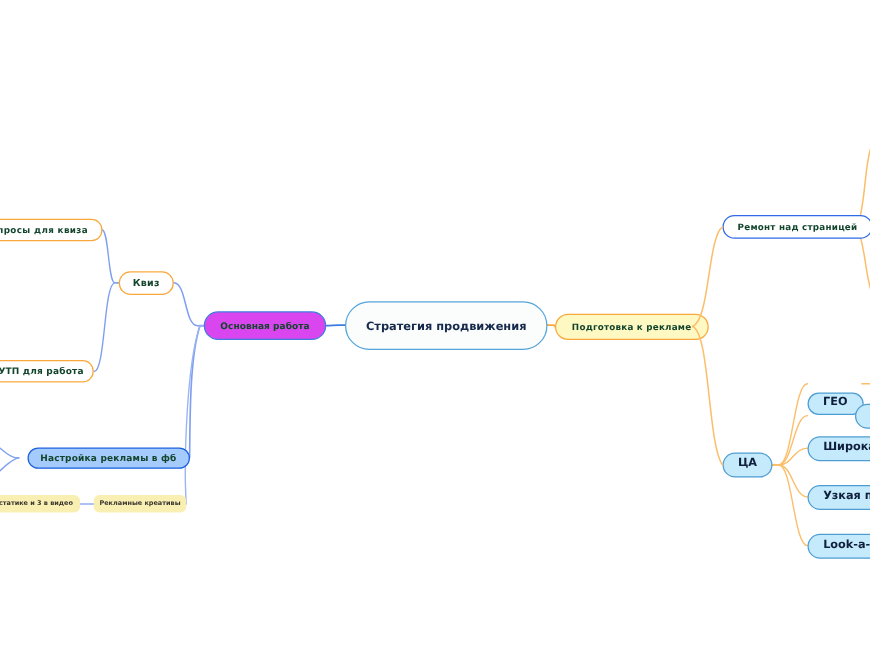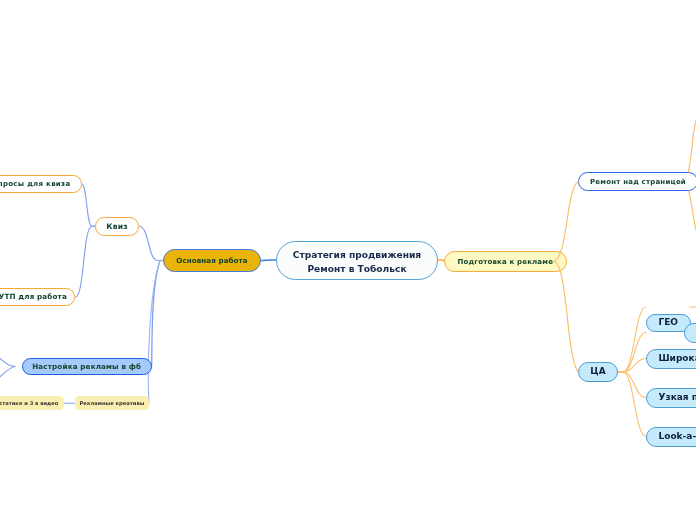--- a/index.html
+++ b/index.html
@@ -39,24 +39,23 @@
       <path d="M 686 181.5 C 696 182, 698 176, 706 176" fill="none" stroke="#fbbe6a" stroke-width="1.2" stroke-linecap="round"></path>
       <path d="M 689.5 307 C 700.75 307, 700.75 307, 712 307" fill="none" stroke="#fbbe6a" stroke-width="1.1" stroke-linecap="round"></path>
       <path d="M 690.3 332.5 C 701.15 332.5, 701.15 332.5, 712 332.5" fill="none" stroke="#fbbe6a" stroke-width="1.1" stroke-linecap="round"></path>
       <path d="M 15 366.25 C 4 368, -14 340, -40 330" fill="none" stroke="#7e9ff0" stroke-width="1.1" stroke-linecap="round"></path>
       <path d="M 15 366.25 C 4 368, -14 396, -40 406" fill="none" stroke="#7e9ff0" stroke-width="1.1" stroke-linecap="round"></path>
     </svg>
   <div id="nodelayer">
       <div class="node" style="left: 276px; top: 240.5px; width: 162px; height: 39px; background: rgb(250, 253, 251); border: 1.8px solid rgb(85, 165, 219); border-radius: 19.5px; color: rgb(23, 41, 76); font-size: 9.1px; letter-spacing: 0px; padding-top: 5px;">
         <div>
           <span>Стратегия продвижения</span>
-          <span>Ремонт в Тобольск</span>
         </div>
       </div>
-      <div class="node" style="left: 163px; top: 249px; width: 98px; height: 23px; background: #eab308; border: 1.5px solid rgb(63, 124, 224); border-radius: 11.5px; color: rgb(19, 69, 45); font-size: 7.2px; letter-spacing: 0.05px; padding-top: 1px; align-items: center;">
+      <div class="node" style="left: 163px; top: 249px; width: 98px; height: 23px; background: #d946ef; border: 1.5px solid rgb(63, 124, 224); border-radius: 11.5px; color: rgb(19, 69, 45); font-size: 7.2px; letter-spacing: 0.05px; padding-top: 1px; align-items: center;">
         <span>Основная работа</span>
       </div>
       <div class="node" style="left: 444px; top: 250.5px; width: 122.6px; height: 21.5px; background: #fef9c3; border: 1.5px solid rgb(249, 169, 60); border-radius: 10.75px; color: rgb(19, 69, 45); font-size: 7px; letter-spacing: 0.18px; padding-top: 1px;">
         <span>Подготовка к рекламе</span>
       </div>
       <div class="node" style="left: 95px; top: 217px; width: 44px; height: 18.5px; background: rgb(255, 255, 255); border: 1.5px solid rgb(249, 169, 60); border-radius: 9.25px; color: rgb(19, 69, 45); font-size: 7.6px; letter-spacing: 0.2px; padding-top: 1px;">
         <span>Квиз</span>
       </div>
       <div class="node" style="left: -24px; top: 175px; width: 105.5px; height: 17.5px; background: rgb(255, 255, 255); border: 1.5px solid rgb(249, 169, 60); border-radius: 8.75px; color: rgb(19, 69, 45); font-size: 7px; letter-spacing: 0.3px; padding-top: 1px;">
         <span>Вопросы для квиза</span>

